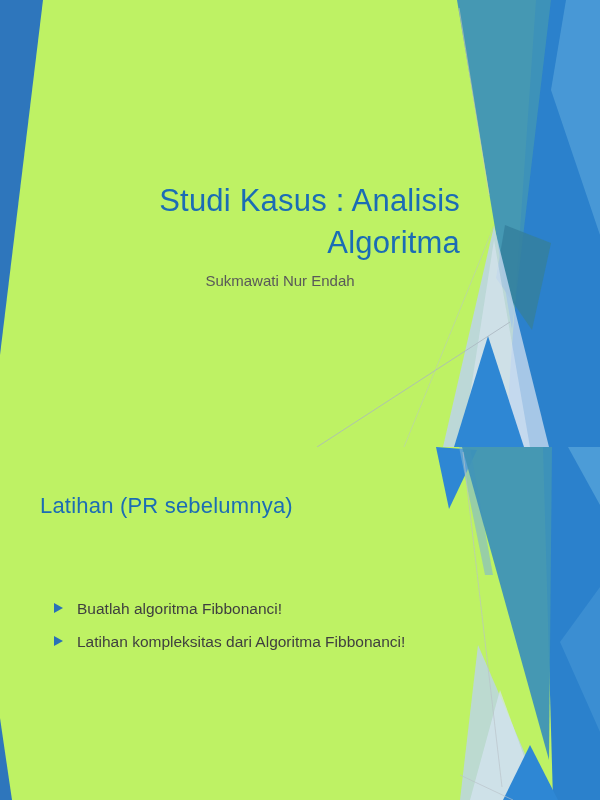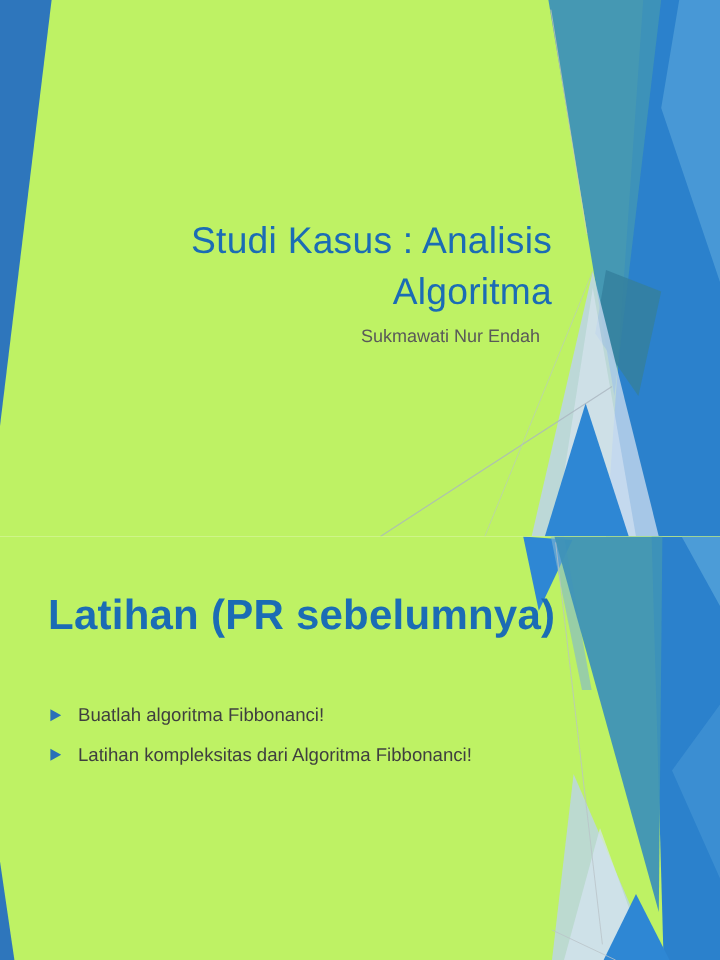--- a/index.html
+++ b/index.html
@@ -23,41 +23,40 @@
     text-align: right;
     color: #1b6cb5;
     font-size: 31px;
     line-height: 1.36;
     letter-spacing: 0.2px;
   }
   .subtitle-block {
     position: absolute;
     top: 266px; right: 150px;
     width: 340px;
-    text-align: right;
+    text-align: center;
     color: #595959;
     font-size: 15px;
     line-height: 29px;
   }
 
   
   .slide2-title {
     position: absolute;
     left: 40px; top: 46px;
     color: #1b6cb5;
-    font-size: 35px;
+    font-size: 22px;
     letter-spacing: 0.2px;
     white-space: nowrap;
-    font-weight: bold;
   }
   .bullet-list {
     position: absolute;
     left: 40px; top: 140px;
     width: 420px;
-    margin: 0; padding: 0;
+    margin: 12px; padding: 0;
     list-style: none;
     text-align: right;
   }
   .bullet-item {
     display: flex;
     align-items: flex-start;
     margin-bottom: 14px;
     color: #3f3f3f;
     font-size: 15.5px;
     line-height: 19px;

